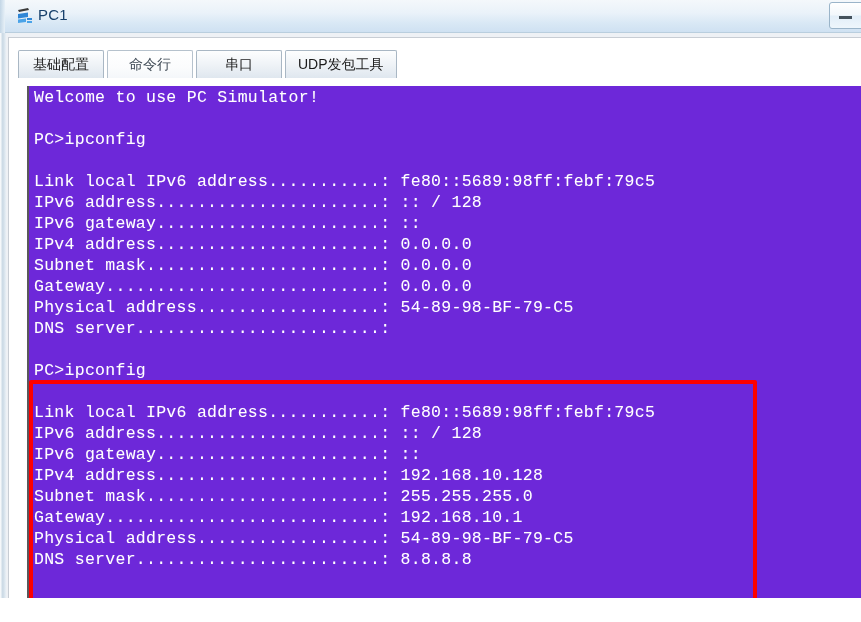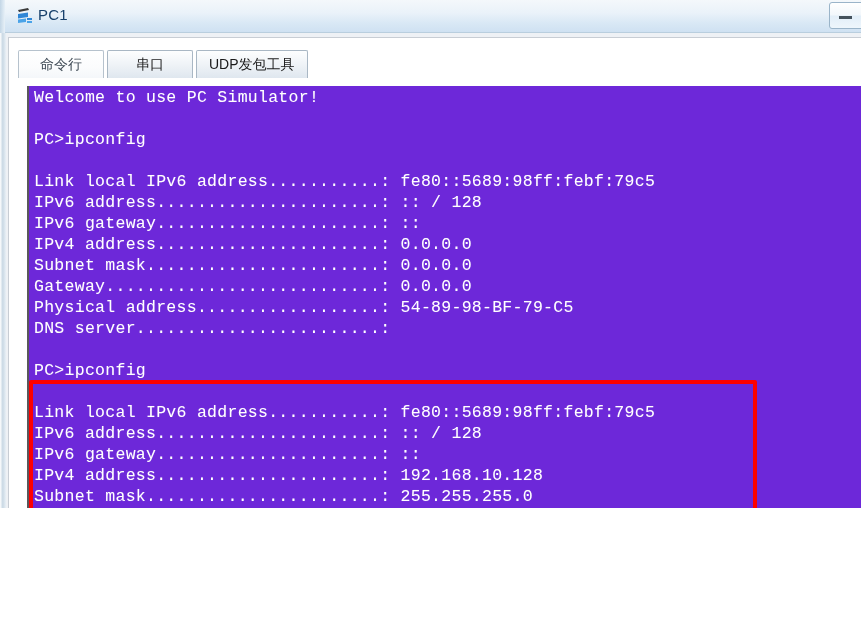--- a/index.html
+++ b/index.html
@@ -10,21 +10,21 @@
   body {
     width: 861px;
     height: 622px;
     overflow: hidden;
     font-family: "Liberation Sans", sans-serif;
   }
 
   #app-window {
     position: relative;
     width: 861px;
-    height: 508px;
+    height: 598px;
     background: #f2f4f7;
     overflow: hidden;
   }
 
   
   #title-bar {
     position: absolute;
     left: 0; top: 0;
     width: 861px;
     height: 33px;
@@ -193,20 +193,23 @@
       <span id="min-glyph"></span>
     </div>
   </div>
 
   <div id="client-area">
     <div id="client-left-gutter"></div>
 
     <div id="panel">
 
       <div id="tab-strip">
+        <div class="tab">
+            <span>基础配置</span>
+          </div>
         <div class="tab selected">
             <span>命令行</span>
           </div>
         <div class="tab">
             <span>串口</span>
           </div>
         <div class="tab">
             <span>UDP发包工具</span>
           </div>
       </div>

